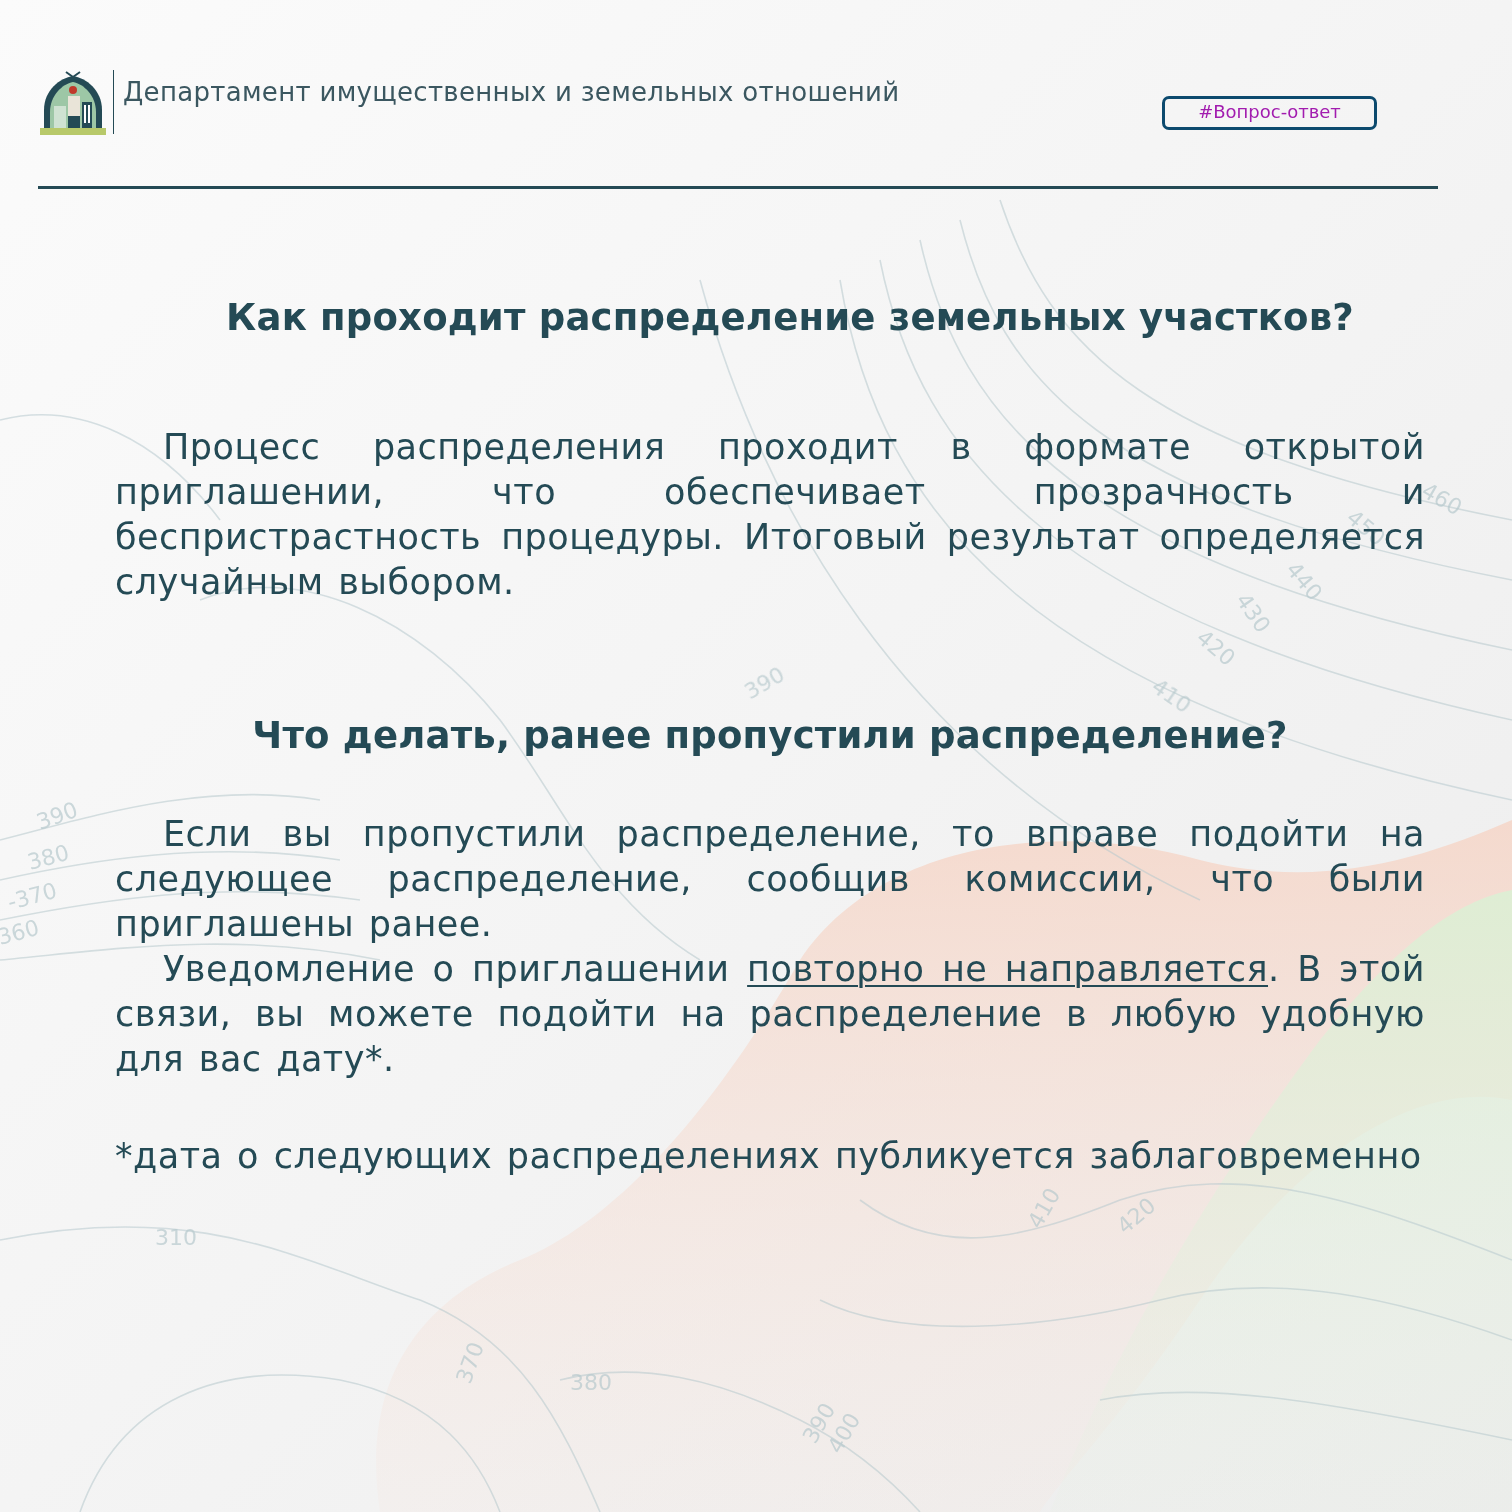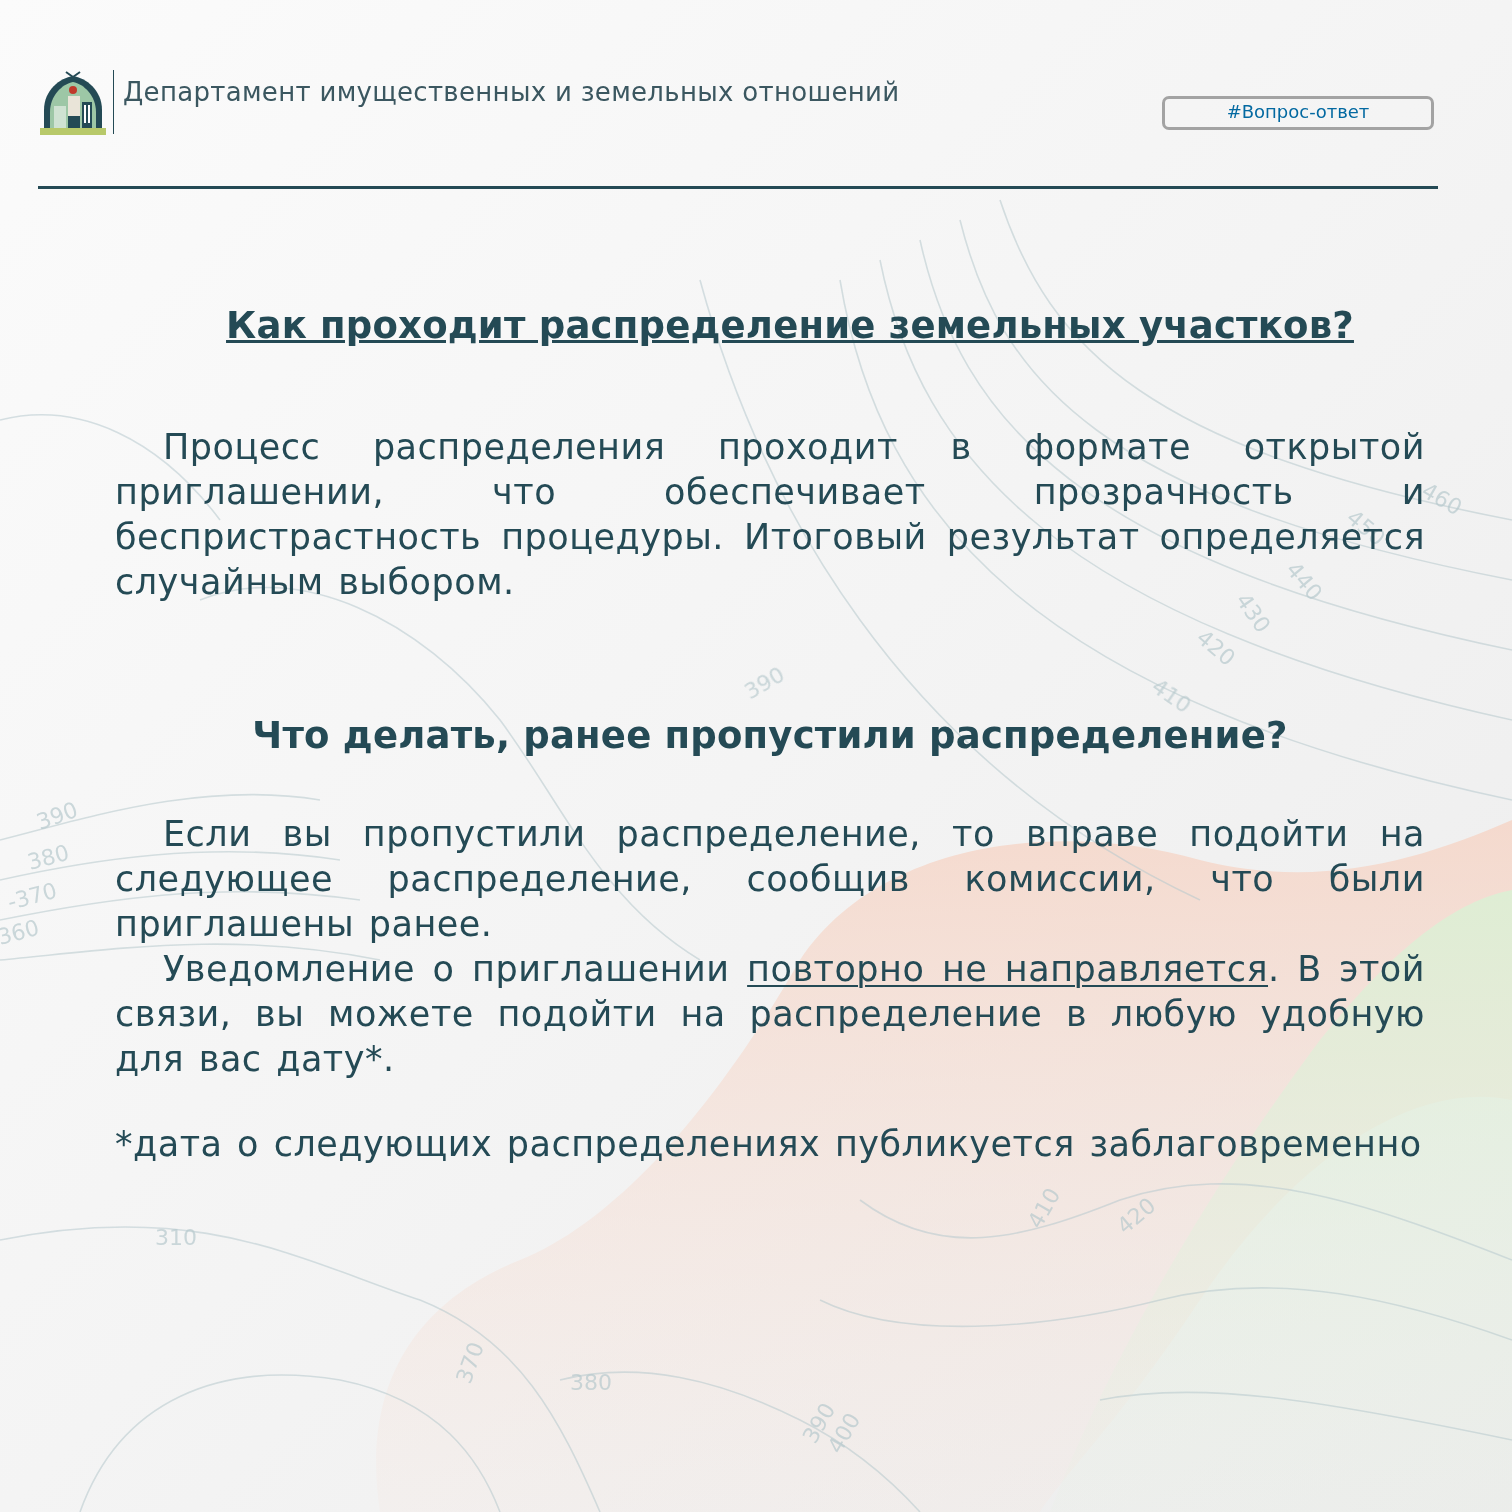--- a/index.html
+++ b/index.html
@@ -16,23 +16,23 @@
   .bg svg { position: absolute; inset: 0; }
 
   .header { position: absolute; left: 38px; top: 66px; width: 1400px; height: 80px; }
   .logo { position: absolute; left: 0; top: 4px; width: 70px; height: 68px; }
   .logo-divider { position: absolute; left: 75px; top: 4px; width: 1px; height: 64px; background: #244a55; }
   .org-name {
     position: absolute; left: 85px; top: 14px;
     font-size: 26px; line-height: 25px; color: #3b5760; letter-spacing: 0.3px;
   }
   .tag {
-    position: absolute; left: 1124px; top: 30px; width: 272px; height: 34px;
-    border: 3px solid #a3a3a3; border-radius: 7px; box-sizing: border-box;
-    font-size: 18px; line-height: 26px; text-align: center; color: #0369a1;
+    position: absolute; left: 1124px; top: 30px; width: 215px; height: 34px;
+    border: 3px solid #0c4a6e; border-radius: 7px; box-sizing: border-box;
+    font-size: 18px; line-height: 26px; text-align: center; color: #a21caf;
   }
   .rule { position: absolute; left: 38px; top: 186px; width: 1400px; height: 3px; background: #244a55; }
 
   .content { position: absolute; left: 115px; width: 1310px; }
   h2 {
     margin: 0; font-size: 37px; font-weight: bold; text-align: center;
     color: #244a55; letter-spacing: 0.2px;
   }
   .p {
     font-size: 35px; line-height: 45px; text-align: justify;
@@ -120,27 +120,27 @@
   </div>
   <div class="logo-divider"></div>
   <div class="org-name">
     <div>Департамент имущественных и земельных отношений</div>
   </div>
   <div class="tag">#Вопрос-ответ</div>
 </div>
 
 <div class="rule"></div>
 
-<div class="content" style="top:304px;text-decoration:underline;">
+<div class="content" style="top:296px;">
   <h2 style="padding-left:40px;">Как проходит распределение земельных участков?</h2>
 </div>
 <div class="content" style="top:425px;">
   <p class="p indent">Процесс распределения проходит в формате открытой приглашении, что обеспечивает прозрачность и беспристрастность процедуры. Итоговый результат определяется случайным выбором.</p>
 </div>
 
 <div class="content" style="top:714px;">
   <h2>Что делать, ранее пропустили распределение?</h2>
 </div>
 <div class="content" style="top:812px;">
   <p class="p indent">Если вы пропустили распределение, то вправе подойти на следующее распределение, сообщив комиссии, что были приглашены ранее.</p>
   <p class="p indent"><span>Уведомление о приглашении </span><span class="u">повторно не направляется</span><span>. В этой связи, вы можете подойти на распределение в любую удобную для вас дату*.</span></p>
-  <p class="p" style="margin-top:40px;">*дата о следующих распределениях публикуется заблаговременно</p>
+  <p class="p" style="margin-top:52px;">*дата о следующих распределениях публикуется заблаговременно</p>
 </div>
 
 </body></html>

